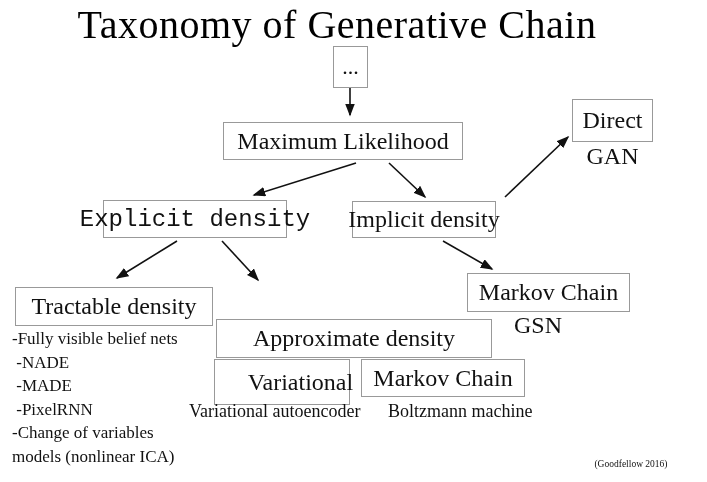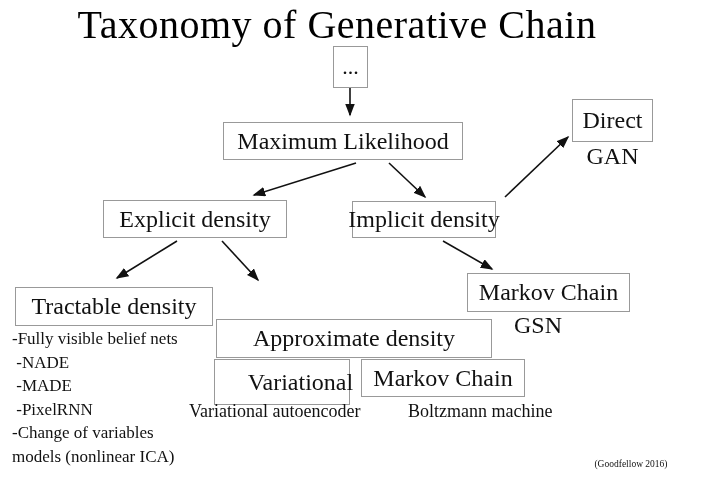--- a/index.html
+++ b/index.html
@@ -90,37 +90,37 @@
     <line x1="376" y1="329" x2="416" y2="354" stroke="#111111" stroke-width="1.6" marker-end="url(#arrowhead)"></line>
   </svg>
 
   <div class="node" style="left:333px; top:46px; width:35px; height:42px; font-size:22px;">...</div>
 
   <div class="node" style="left:223px; top:122px; width:240px; height:38px;">Maximum Likelihood</div>
 
   <div class="node" style="left:572px; top:99px; width:81px; height:43px;">Direct</div>
   <div class="free-label" style="left:572px; top:143px; width:81px;">GAN</div>
 
-  <div class="node" style="left:103px; top:200px; width:184px; height:38px;">Explicit density</div>
+  <div class="node" style="left:103px; top:200px; width:184px; height:38px;font-family:Liberation Mono, monospace;">Explicit density</div>
 
   <div class="node" style="left:352px; top:201px; width:144px; height:37px;">Implicit density</div>
 
   <div class="node" style="left:467px; top:273px; width:163px; height:39px;">Markov Chain</div>
   <div class="free-label" style="left:458px; top:312px; width:160px;">GSN</div>
 
   <div class="node" style="left:15px; top:287px; width:198px; height:39px;">Tractable density</div>
 
   <div class="node" style="left:216px; top:287px; width:276px; height:39px;margin-top:32px;">Approximate density</div>
 
   <div class="node" style="left:214px; top:359px; width:136px; height:46px;padding-left:37px;">Variational</div>
 
   <div class="node" style="left:361px; top:359px; width:164px; height:38px;">Markov Chain</div>
 
   <div class="caption" style="left:189px; top:401px;">Variational autoencoder</div>
-  <div class="caption" style="left:408px; top:401px;">Boltzmann machine</div>
+  <div class="caption" style="left:388px; top:401px;">Boltzmann machine</div>
 
   <div class="example-list">
     <div>-Fully visible belief nets</div>
     <div> -NADE</div>
     <div> -MADE</div>
     <div> -PixelRNN</div>
     <div>-Change of variables</div>
     <div>models (nonlinear ICA)</div>
   </div>
 

